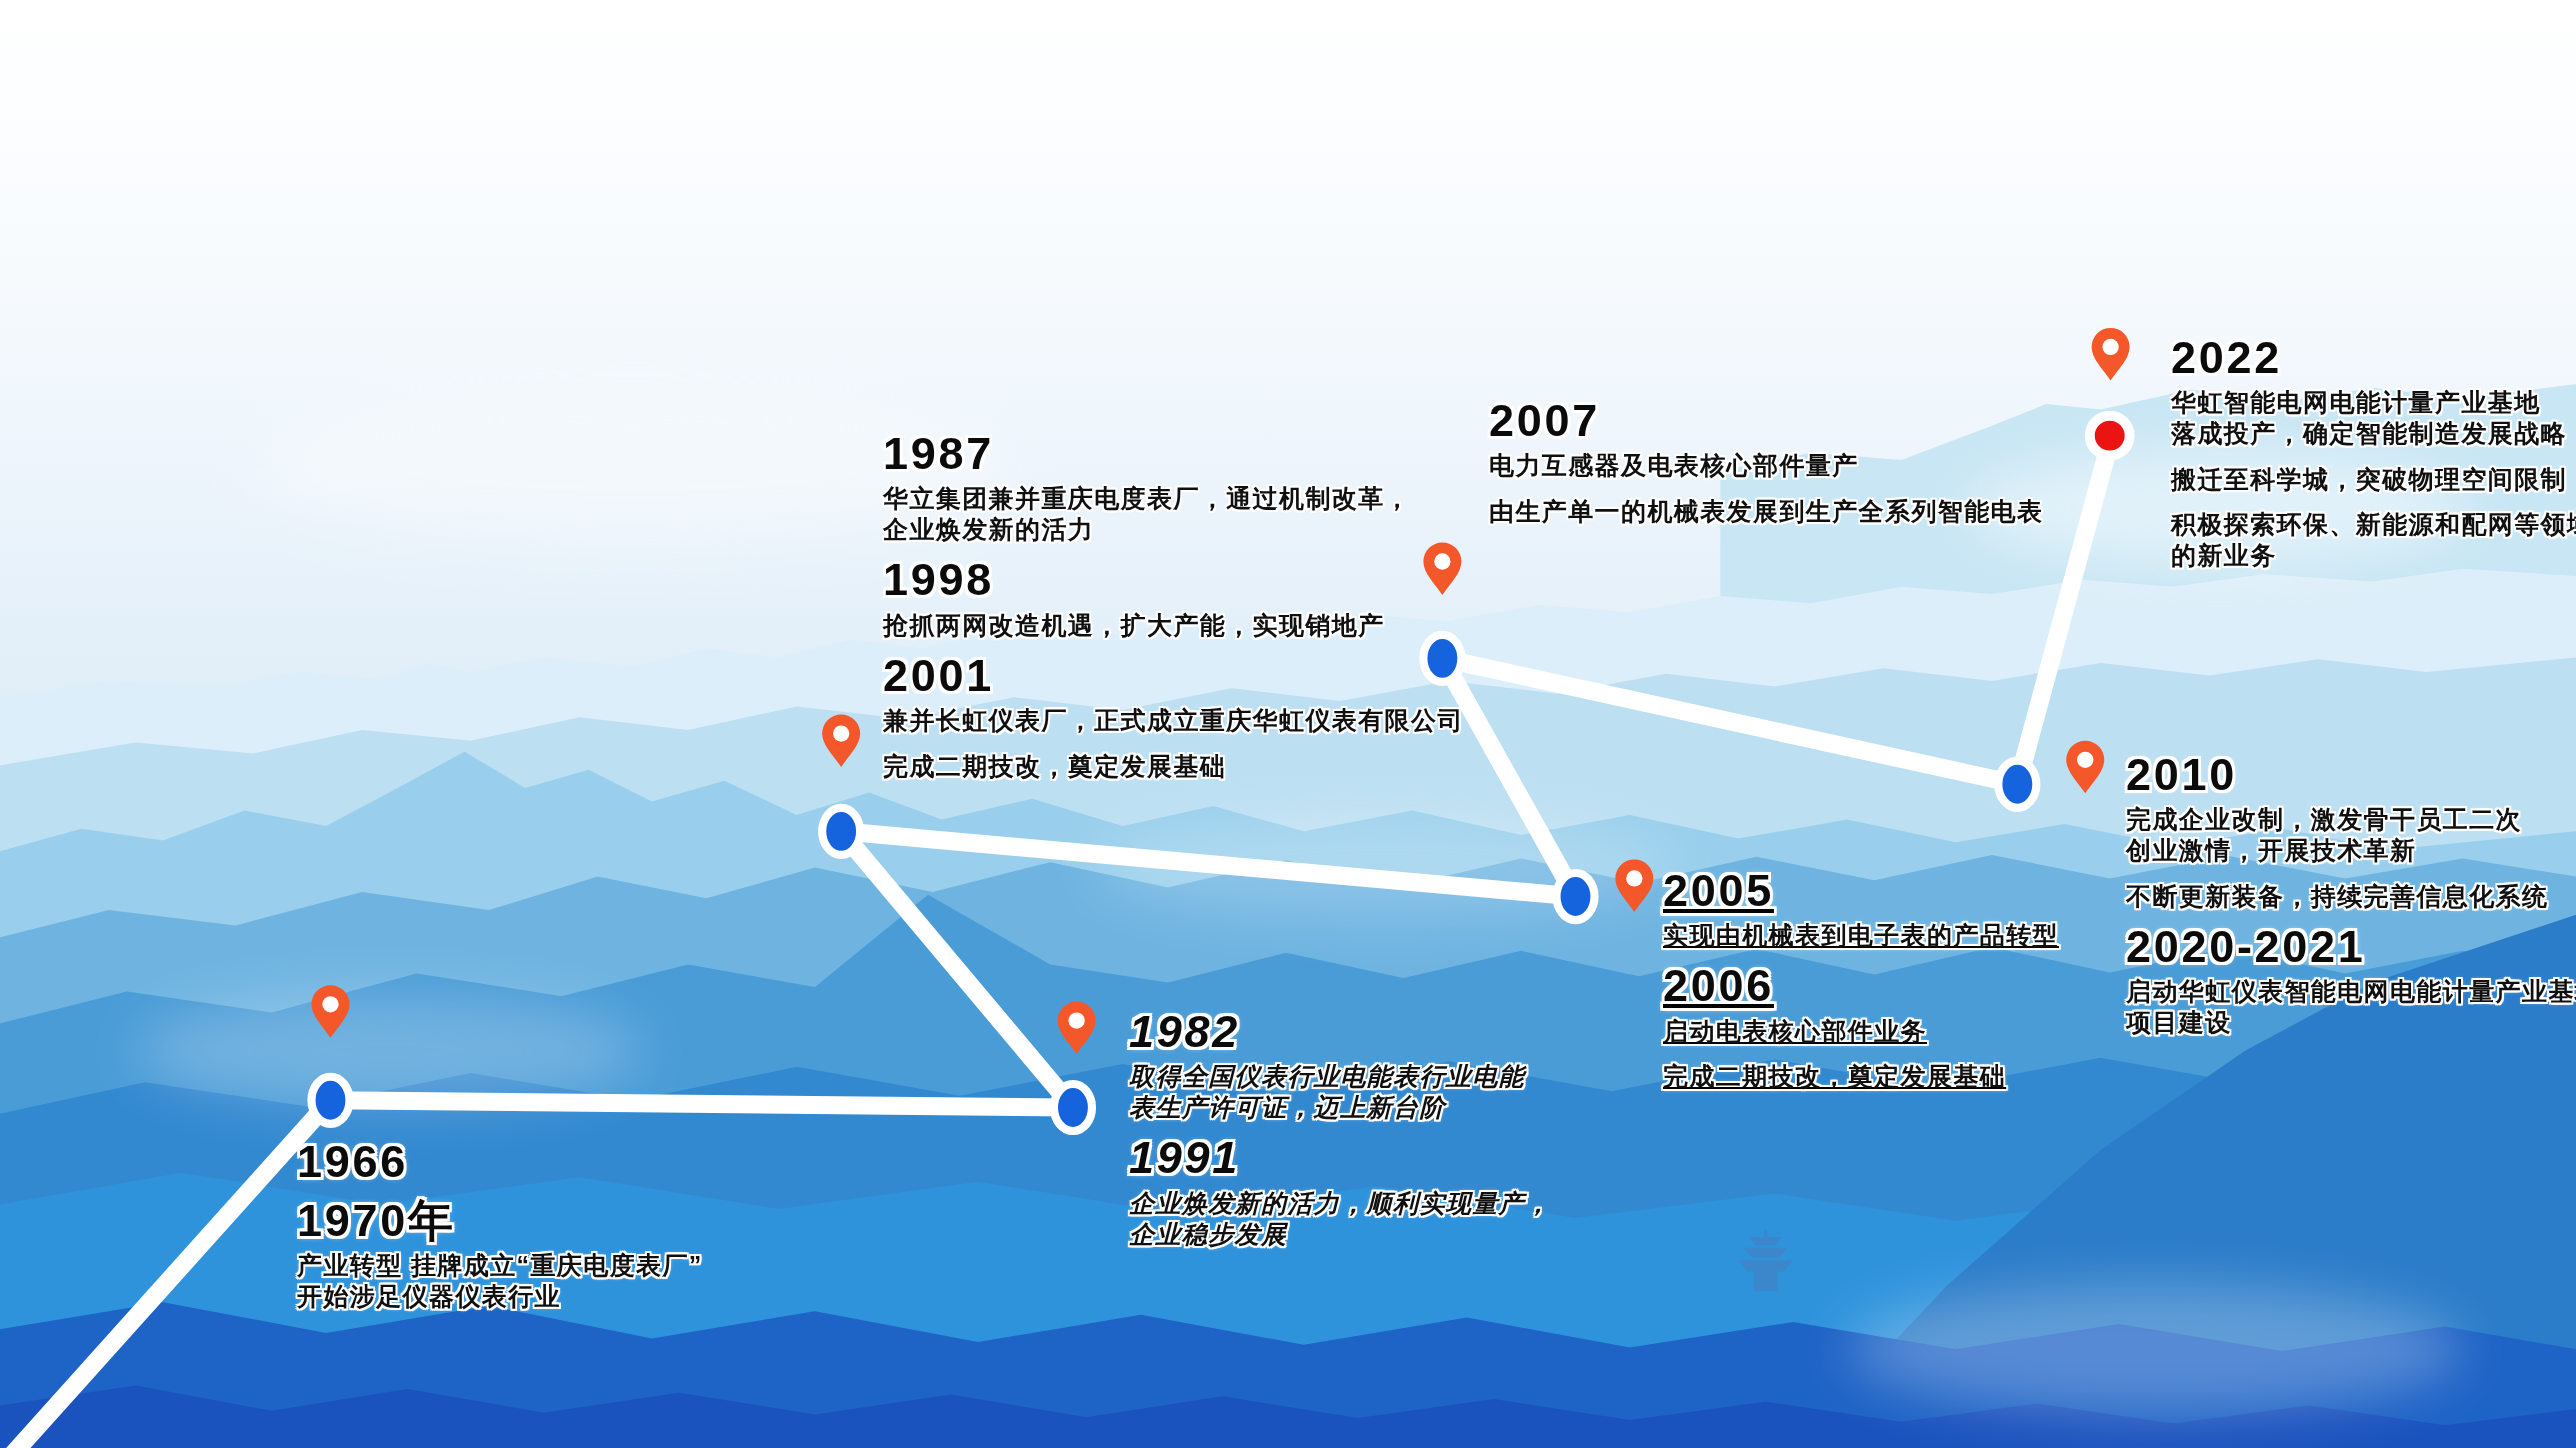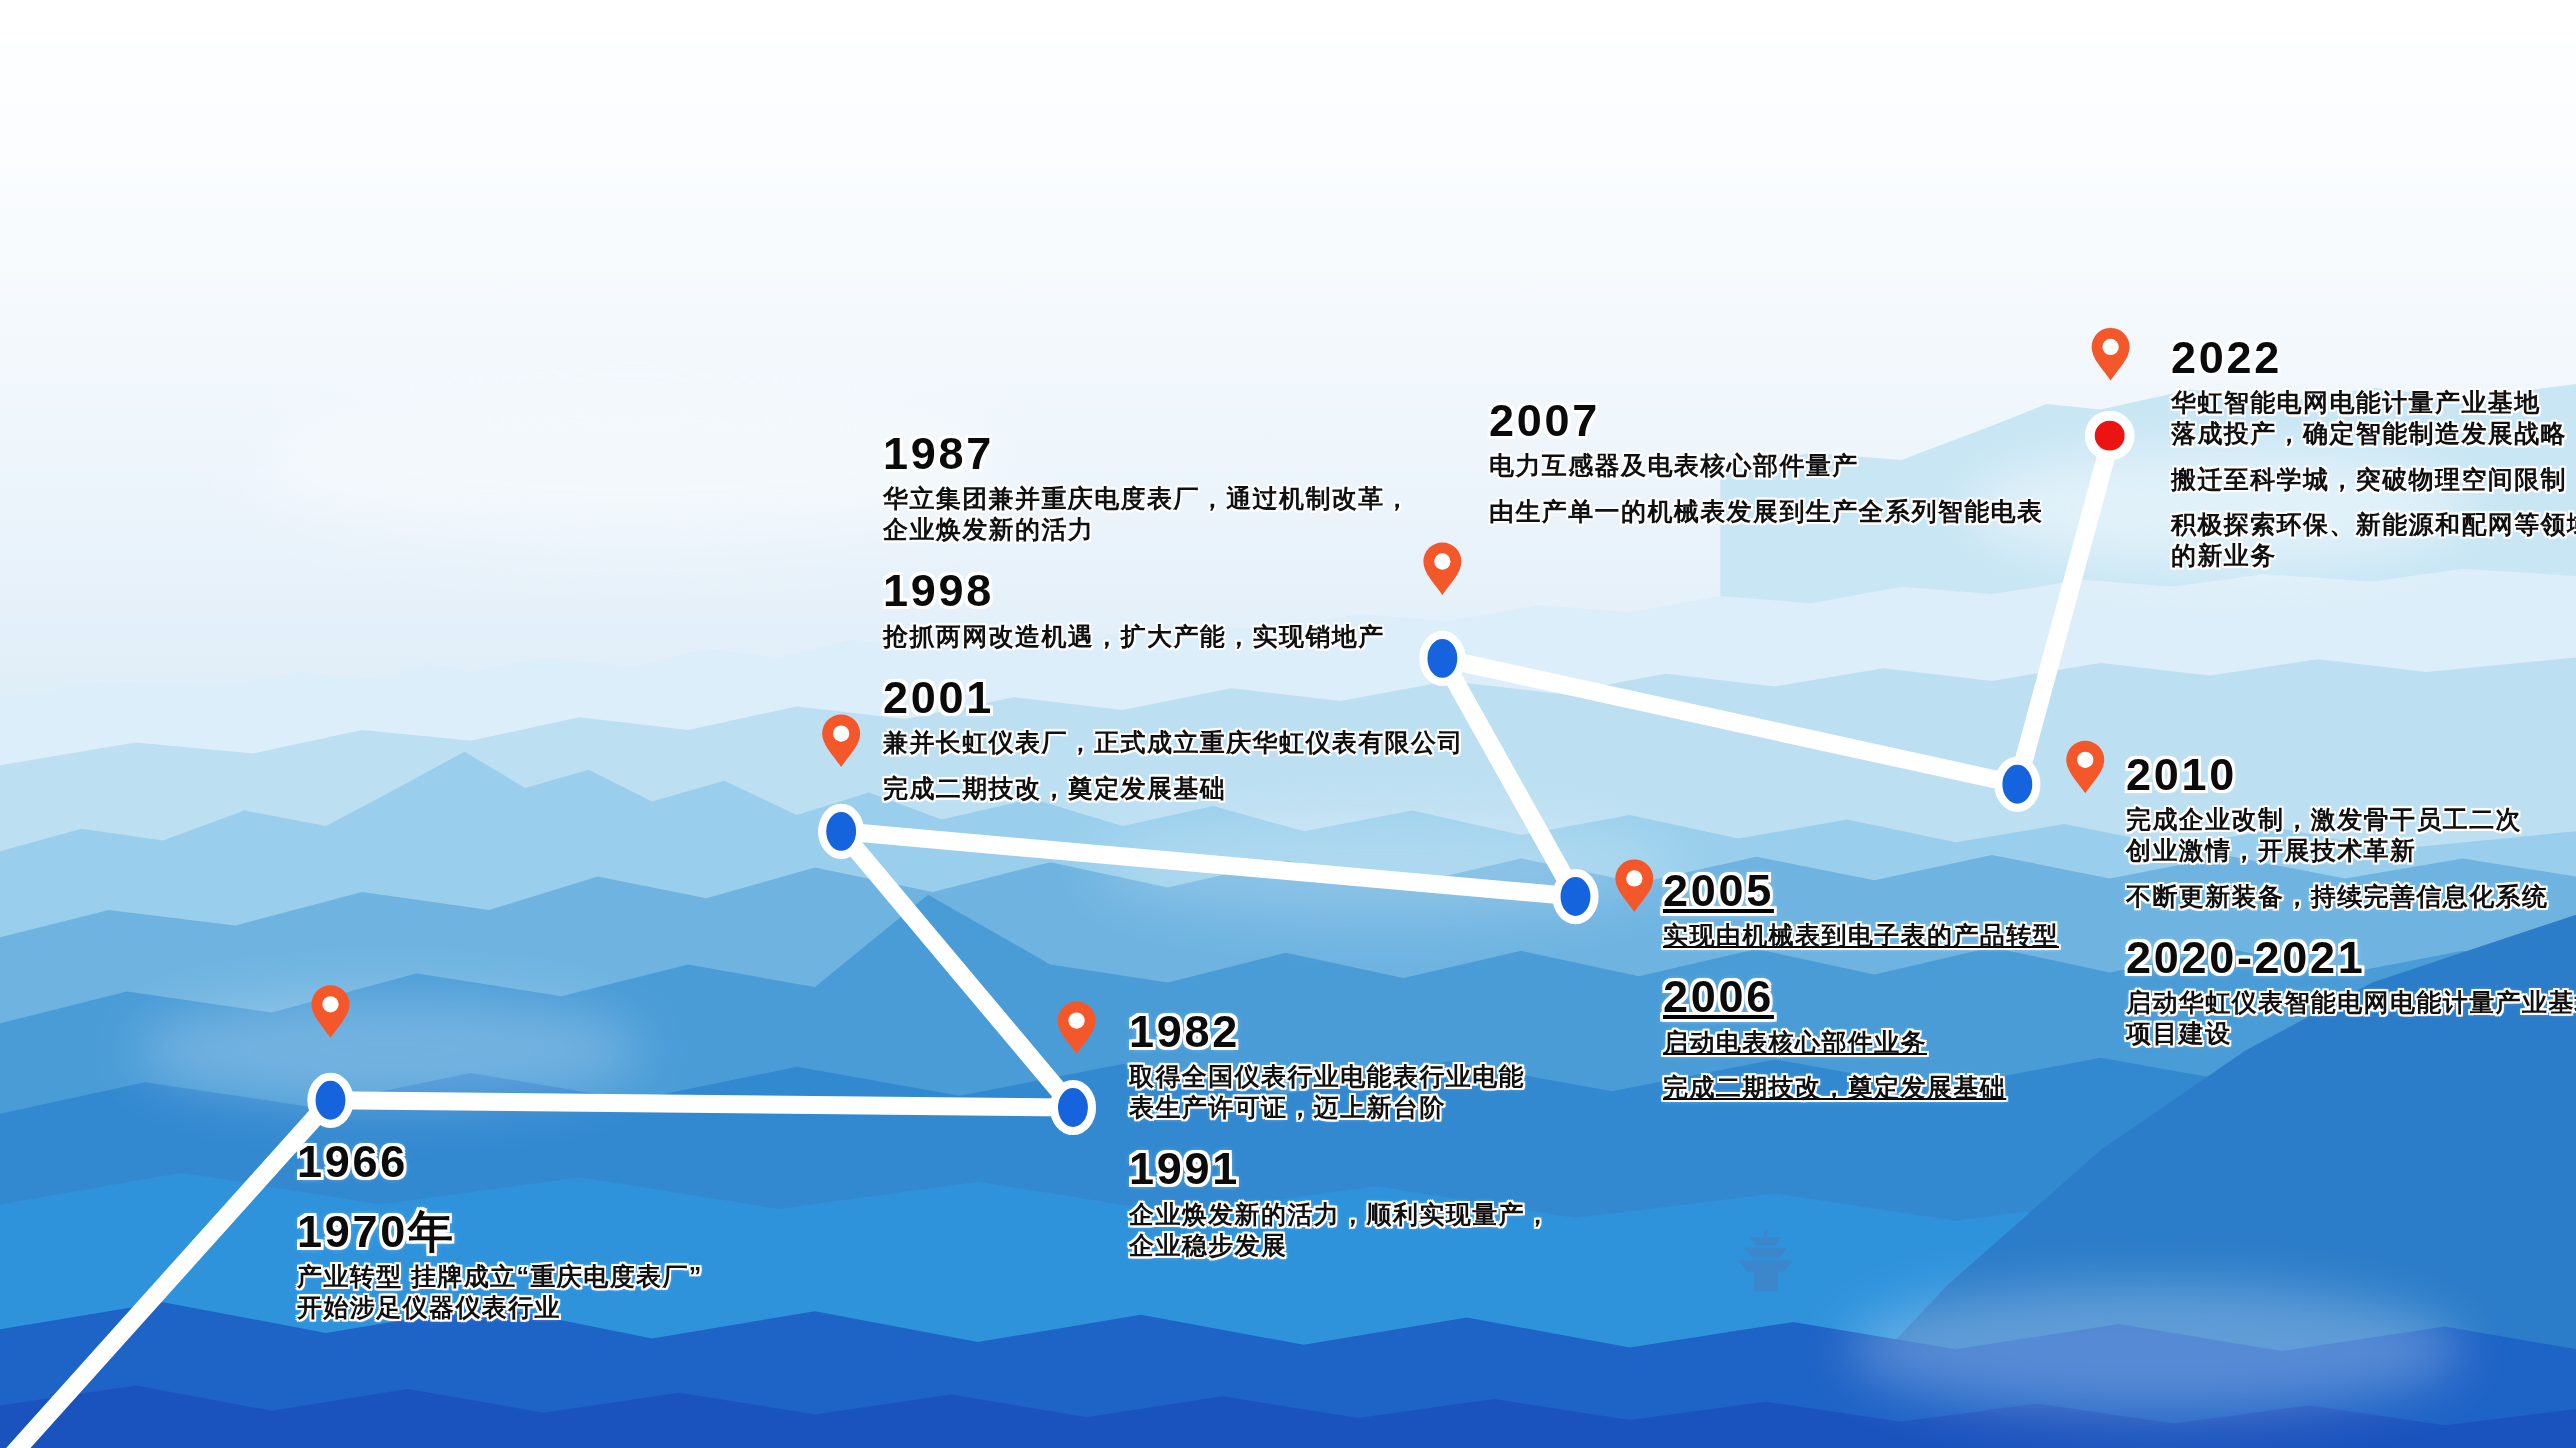--- a/index.html
+++ b/index.html
@@ -6,21 +6,21 @@
   .stage{
     position:relative;
     width:2576px;height:1449px;
     overflow:hidden;
     font-family:"Liberation Sans","DejaVu Sans",sans-serif;
     background:linear-gradient(180deg,#ffffff 0%,#fbfdff 10%,#f4f9fd 22%,#ecf4fb 34%,#e0eef8 48%,#d5e9f6 60%,#cfe6f5 70%);
   }
   .stage svg{position:absolute;left:0;top:0;width:2576px;height:1449px;display:block;}
   #blocks{position:absolute;left:0;top:0;width:2576px;height:1449px;}
   .block{position:absolute;white-space:nowrap;}
-  .event + .event{margin-top:21px;}
+  .event + .event{margin-top:10px;}
   .year{
     margin:0 0 5.4px 0;
     font-size:45px;line-height:49px;font-weight:900;letter-spacing:2.7px;
     color:#0b0b0b;
     text-shadow:2.7px 0 0 #fff,-2.7px 0 0 #fff,0 2.7px 0 #fff,0 -2.7px 0 #fff,
                 2.7px 2.7px 0 #fff,-2.7px 2.7px 0 #fff,2.7px -2.7px 0 #fff,-2.7px -2.7px 0 #fff,
                 0 0 6.3px #fff;
   }
   .para{margin:0;}
   .para + .para{margin-top:14.5px;}
@@ -121,21 +121,21 @@
           <h2 class="year">1966</h2>
         </article>
         <article class="event">
           <h2 class="year">1970年</h2>
           <div class="para">
             <p class="line">产业转型 挂牌成立“重庆电度表厂”</p>
             <p class="line">开始涉足仪器仪表行业</p>
           </div>
         </article>
       </div>
-      <div class="block" style="left: 1129px; top: 1007px;">
+      <div class="block" style="left: 1129px; top: 1007px; font-style: italic;">
         <article class="event">
           <h2 class="year">1982</h2>
           <div class="para">
             <p class="line">取得全国仪表行业电能表行业电能</p>
             <p class="line">表生产许可证，迈上新台阶</p>
           </div>
         </article>
         <article class="event">
           <h2 class="year">1991</h2>
           <div class="para">

